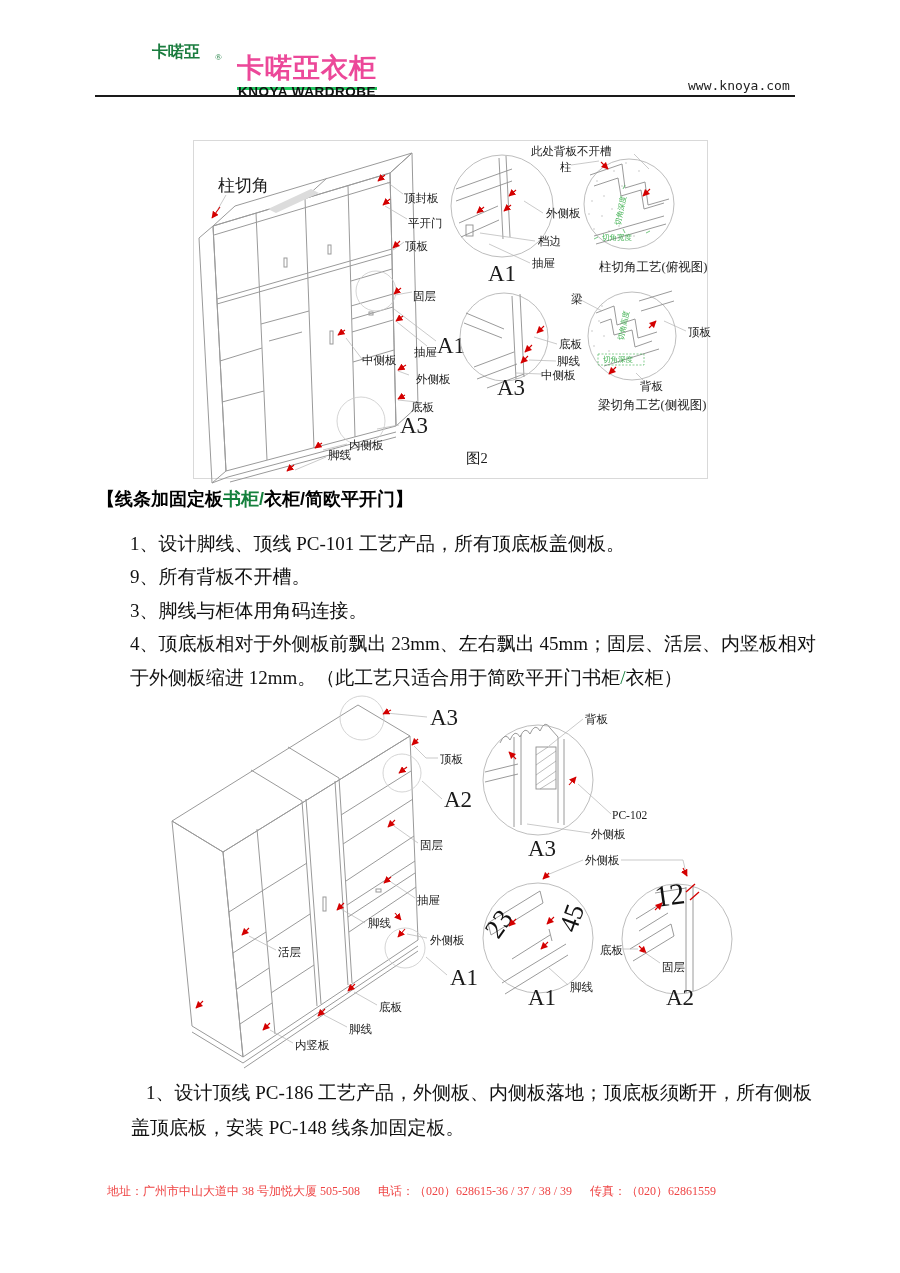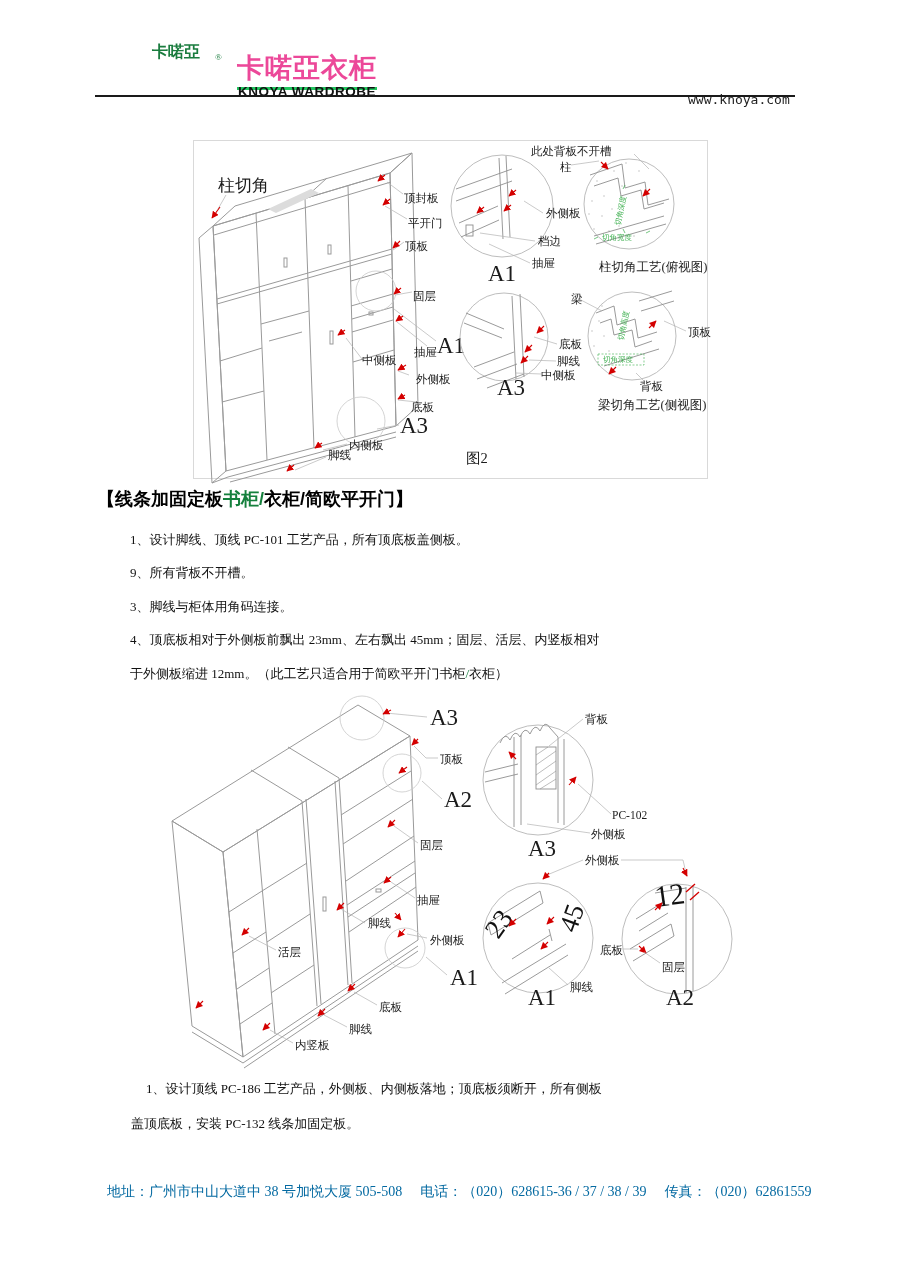--- a/index.html
+++ b/index.html
@@ -13,22 +13,22 @@
   .brand-cn{font-family:"Liberation Sans",sans-serif;font-weight:bold;font-size:27px;color:#ec4899;
             border-bottom:3px solid #22c55e;padding-bottom:1px;letter-spacing:1px;}
   .brand-en{font-family:"Liberation Sans",sans-serif;font-weight:bold;font-size:13.5px;color:#111;letter-spacing:0.5px;}
   .website{font-family:"DejaVu Sans Mono",monospace;font-size:13px;color:#222;}
   .hrule{background:#1a1a1a;height:2px;}
   
   .figbox{border:1px solid #d9d9d9;background:#fff;}
   
   .heading{font-family:"Liberation Sans",sans-serif;font-weight:bold;font-size:18px;color:#000;white-space:nowrap;}
   .blue{color:#15803d;}
-  .li{font-size:13px;white-space:nowrap;color:#111;}
-  .footer{font-size:14px;color:#0369a1;white-space:nowrap;}
+  .li{font-size:19px;white-space:nowrap;color:#111;}
+  .footer{font-size:12px;color:#ef4444;white-space:nowrap;}
   .footer span{margin-right:18px;}
   
   svg{overflow:visible;}
   .cab{stroke:#9a9a9a;stroke-width:1;fill:none;}
   .cab2{stroke:#c9c9c9;stroke-width:0.8;fill:none;}
   .ldr{stroke:#b3b3b3;stroke-width:0.7;fill:none;}
   .ra{stroke:#d40000;stroke-width:1.1;fill:none;}
   .rs{stroke:#d40000;stroke-width:1.4;fill:none;}
   .circ{stroke:#b5b5b5;stroke-width:0.9;fill:none;}
   .det{stroke:#8e8e8e;stroke-width:0.9;fill:none;}
@@ -46,21 +46,21 @@
   .num12{font-size:30px;fill:#111;}
 </style>
 </head>
 <body>
 
 <div class="abs" style="left:0;top:0;width:900px;height:100px;">
   <span class="abs logo-cn-small" style="left:152px;top:42px;color:#1a7c3e;">卡喏亞</span>
   <span class="abs logo-reg" style="left:215px;top:52px;color:#1a7c3e;">®</span>
   <span class="abs brand-cn" style="left:237px;top:50px;">卡喏亞衣柜</span>
   <span class="abs brand-en" style="left:238px;top:84px;">KNOYA WARDROBE</span>
-  <span class="abs website" style="left:688px;top:92px;">www.knoya.com</span>
+  <span class="abs website" style="left:688px;top:78px;">www.knoya.com</span>
   <div class="abs hrule" style="left:95px;top:95px;width:700px;"></div>
 </div>
 
 <div class="abs figbox" style="left:193px;top:140px;width:513px;height:337px;">
 <svg width="513" height="337" viewBox="0 0 513 337">
   <defs>
     <marker id="m1" viewBox="0 0 10 10" refX="9" refY="5" markerWidth="6.5" markerHeight="6.5" orient="auto">
       <path d="M0,0 L10,5 L0,10 z" fill="#d40000"></path>
     </marker>
   </defs>
@@ -430,17 +430,17 @@
           <path d="M510,266 L494,255"></path>
         </g>
     <text class="lbl" x="450" y="257">底板</text>
     <text class="lbl" x="512" y="274">固层</text>
     <text class="tag" x="516" y="308">A2</text>
   </g>
 </svg>
 </div>
 
 <div class="abs li" style="left:146px;top:1080px;">1、设计顶线 PC-186 工艺产品，外侧板、内侧板落地；顶底板须断开，所有侧板</div>
-<div class="abs li" style="left:131px;top:1115px;">盖顶底板，安装 PC-132 线条加固定板。</div>
+<div class="abs li" style="left:131px;top:1115px;">盖顶底板，安装 PC-148 线条加固定板。</div>
 
 <div class="abs footer" style="left:107px;top:1183px;width:720px;">
   <span>地址：广州市中山大道中 38 号加悦大厦 505-508</span><span>电话：（020）628615-36 / 37 / 38 / 39</span><span>传真：（020）62861559</span>
 </div>
 
 </body></html>

